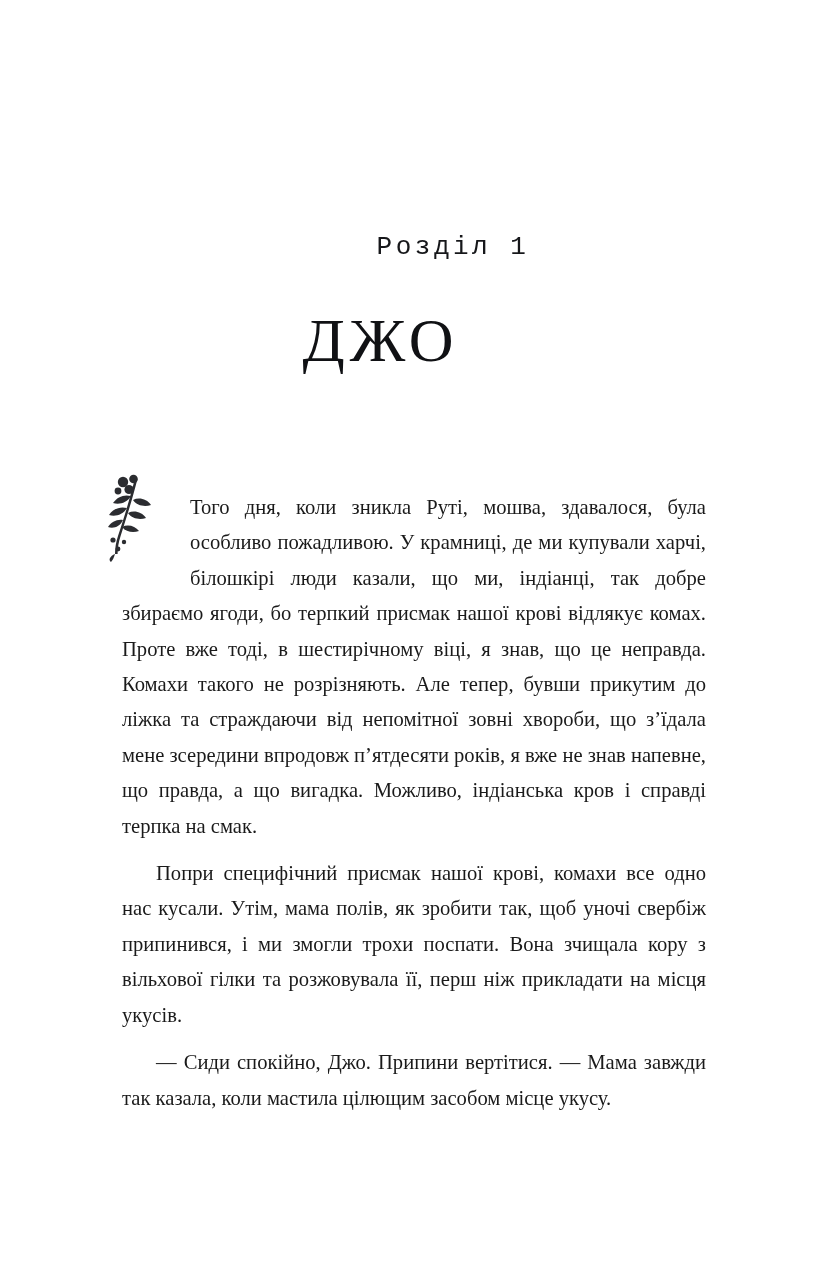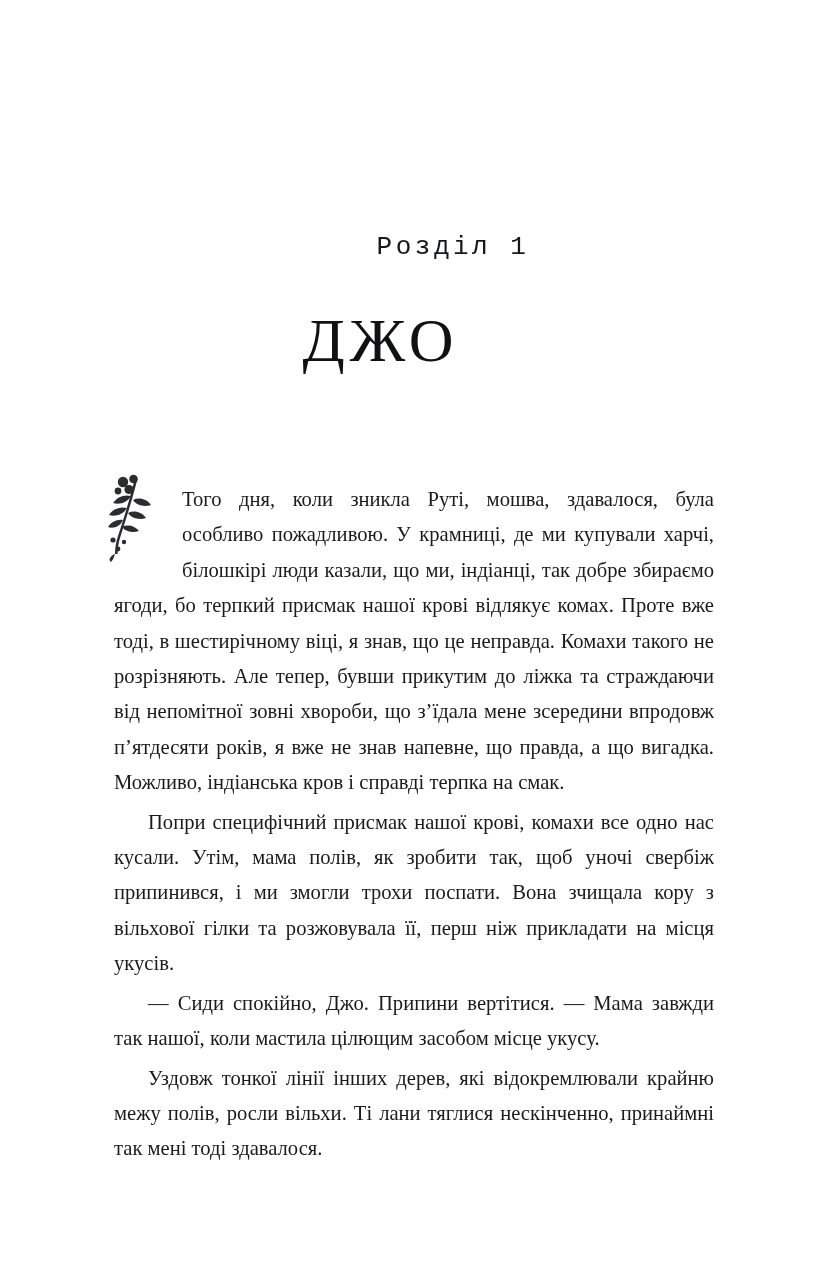--- a/index.html
+++ b/index.html
@@ -52,21 +52,21 @@
     width: 608px;
     font-size: 20.6px;
     line-height: 35.4px;
     text-align: justify;
     text-justify: inter-word;
     -webkit-hyphens: manual;
     hyphens: manual;
   }
 
   .body-block p {
-    margin: 4px;
+    margin: 12px;
     text-indent: 34px;
   }
   .body-block p.first {
     text-indent: 0;
   }
 
   
   .ornament {
     position: absolute;
     top: 470px;
@@ -99,26 +99,23 @@
 
     <p class="first first-para">
       <span class="shape"></span><span>Того дня, коли зникла Руті, мошва, здавалося, була особливо пожадливою. У крамниці, де ми купували харчі, білошкірі люди казали, що ми, індіанці, так добре збираємо ягоди, бо терпкий присмак нашої крові відлякує комах. Проте вже тоді, в шести­річному віці, я знав, що це неправда. Комахи такого не розрізняють. Але тепер, бувши прикутим до ліжка та страждаючи від непомітної зовні хвороби, що з’їдала мене зсередини впродовж п’ятдесяти років, я вже не знав напевне, що правда, а що вигадка. Можливо, індіанська кров і справді терпка на смак.</span>
     </p>
 
     <p>
       <span>Попри специфічний присмак нашої крові, комахи все одно нас кусали. Утім, мама полів, як зробити так, щоб уночі свербіж припинився, і ми змогли трохи поспати. Вона зчищала кору з вільхової гілки та роз­жовувала її, перш ніж прикладати на місця укусів.</span>
     </p>
 
     <p>
-      <span>— Сиди спокійно, Джо. Припини вертітися. — Мама завжди так нашої, коли мастила цілющим засобом місце укусу.</span>
+      <span>— Сиди спокійно, Джо. Припини вертітися. — Мама завжди так казала, коли мастила цілющим засобом місце укусу.</span>
     </p>
 
-    <p>
-      <span>Уздовж тонкої лінії інших дерев, які відокремлю­вали крайню межу полів, росли вільхи. Ті лани тягли­ся нескінченно, принаймні так мені тоді здавалося.</span>
-    </p>
 
   </div>
 
   <div class="ornament">
     <svg viewBox="0 0 64 92" width="64" height="92" aria-hidden="true">
       <g fill="#2b2c30">
 
         <circle cx="19" cy="12" r="5.2"></circle>
         <circle cx="29.5" cy="9" r="4.3"></circle>
         <circle cx="25" cy="19.5" r="4.6"></circle>

